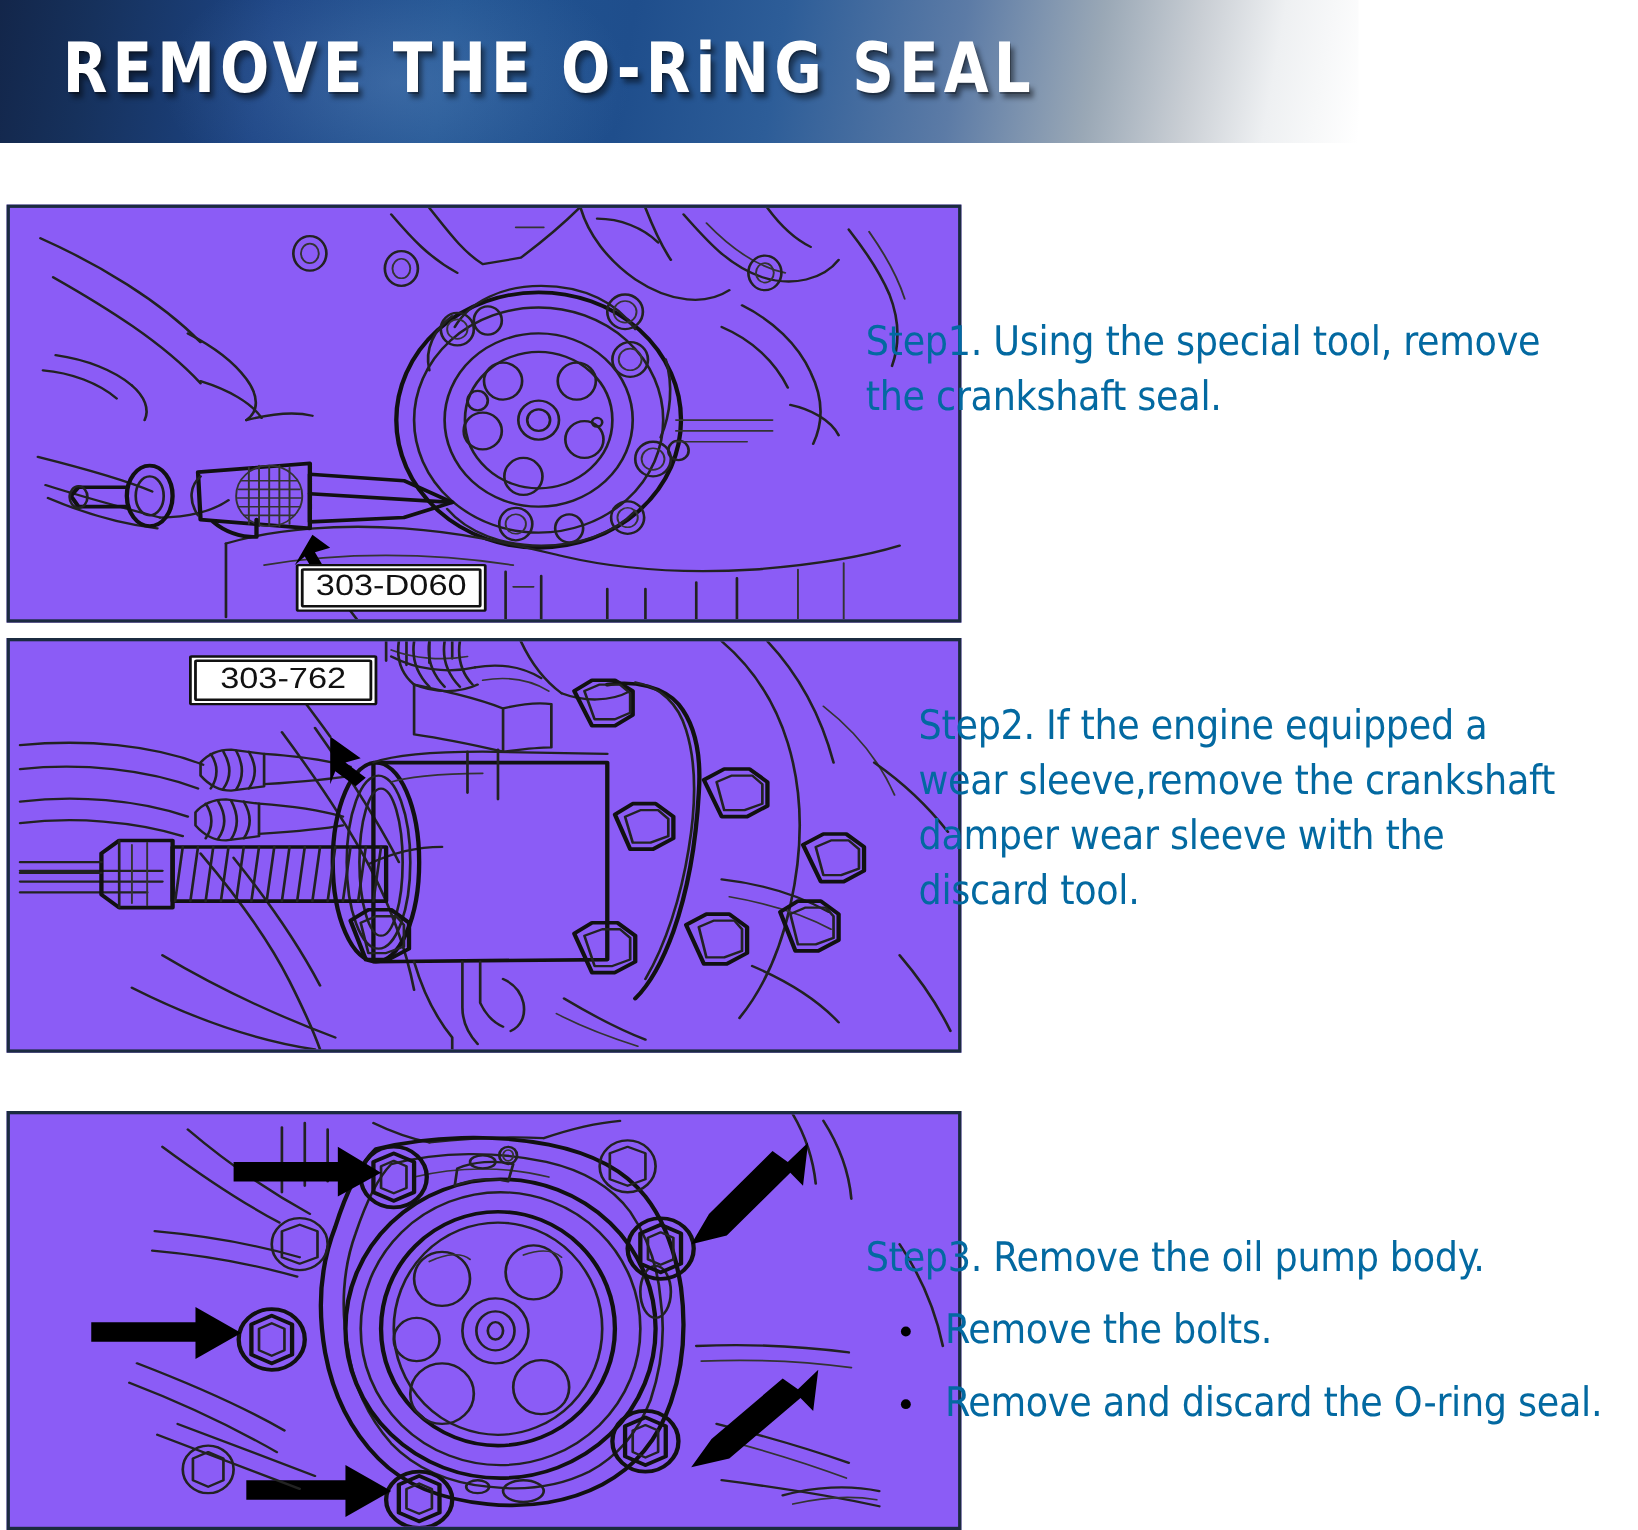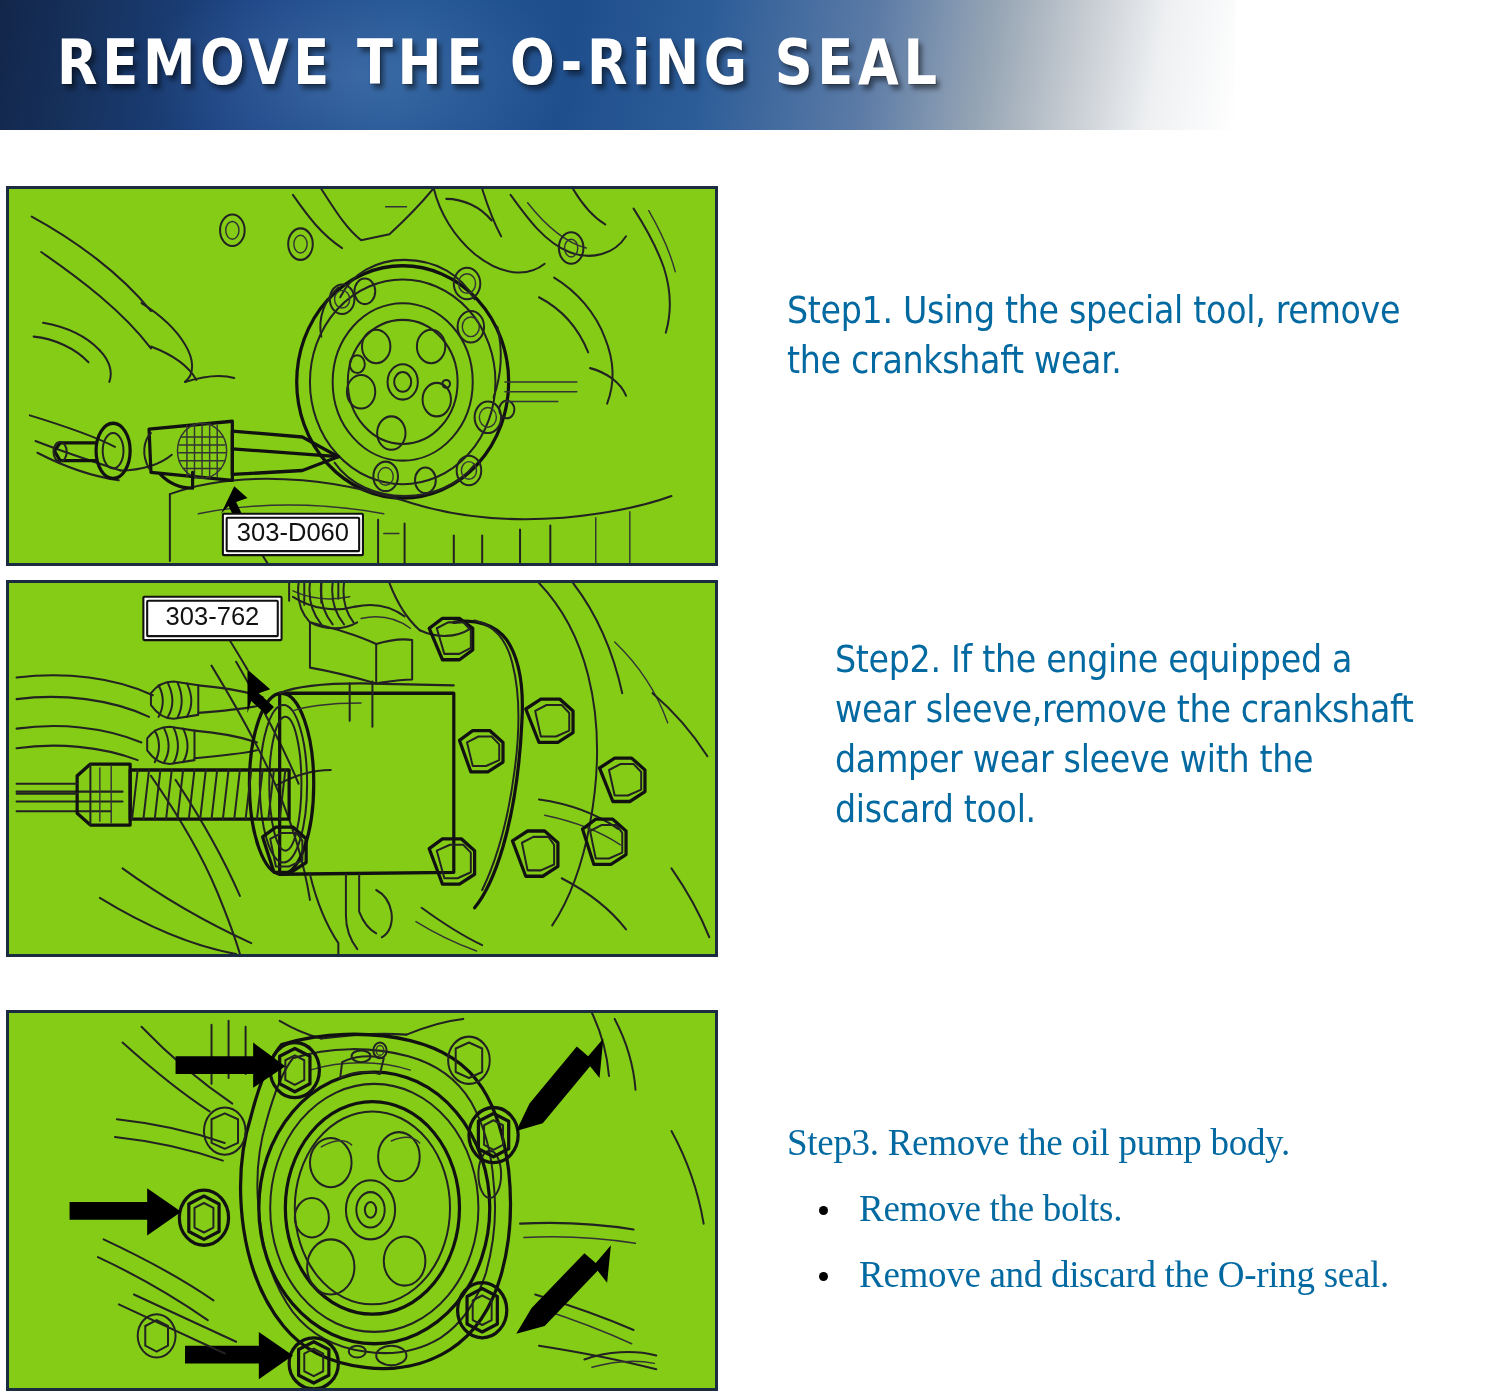--- a/index.html
+++ b/index.html
@@ -70,24 +70,24 @@
     display: block;
   }
   #row-1 { top: 186px; height: 380px; }
   #row-2 { top: 580px; height: 377px; }
   #row-3 { top: 1010px; height: 381px; }
 
   .figure-panel {
     position: absolute;
     left: 6px;
     top: 0;
-    width: 712px;
+    width: 868px;
     box-sizing: border-box;
     border: 3px solid #1b2b40;
-    background: #84cc16;
+    background: #8b5cf6;
     overflow: hidden;
   }
   #row-1 .figure-panel { height: 380px; }
   #row-2 .figure-panel { height: 377px; }
   #row-3 .figure-panel { height: 381px; }
 
   .figure-panel svg { display: block; width: 100%; height: 100%; }
 
   
   .step-text {
@@ -96,21 +96,21 @@
     width: 690px;
     color: #0369a1;
     font-family: "DejaVu Sans Condensed", "Liberation Sans Narrow", "Liberation Sans", sans-serif;
     font-stretch: condensed;
     font-size: 37px;
     line-height: 50px;
     letter-spacing: -0.3px;
   }
   #row-1 .step-text { top: 100px; }
   #row-2 .step-text { top: 55px; margin-left: 48px; }
-  #row-3 .step-text { top: 108px; font-family: Liberation Serif, serif; }
+  #row-3 .step-text { top: 108px; }
 
   .step-para { margin: 0; }
 
   .bullet-list {
     list-style: none;
     margin: 0;
     padding: 0;
   }
   .bullet-list li {
     position: relative;
@@ -269,21 +269,21 @@
       </g>
       <g>
         <path class="ln" d="M390 336 L 390 380 M418 340 L 418 380"></path>
         <path class="ln-thin" d="M396 350 L 412 350"></path>
       </g>
     </svg>
   </div>
 
   <div class="step-text">
     <p class="step-para">Step1. Using the special tool, remove</p>
-    <p class="step-para">the crankshaft wear.</p>
+    <p class="step-para">the crankshaft seal.</p>
   </div>
 </div>
 
 <div class="row" id="row-2">
 
   <div class="figure-panel">
     <svg viewBox="0 0 746 377" preserveAspectRatio="none">
       <g>
         <path class="ln" d="M296 0 L 296 18 M312 0 L 312 22 M330 0 L 330 20 M348 0 L 348 16"></path>
         <path class="ln-thin" d="M300 8 C 318 16 340 18 360 14"></path>

